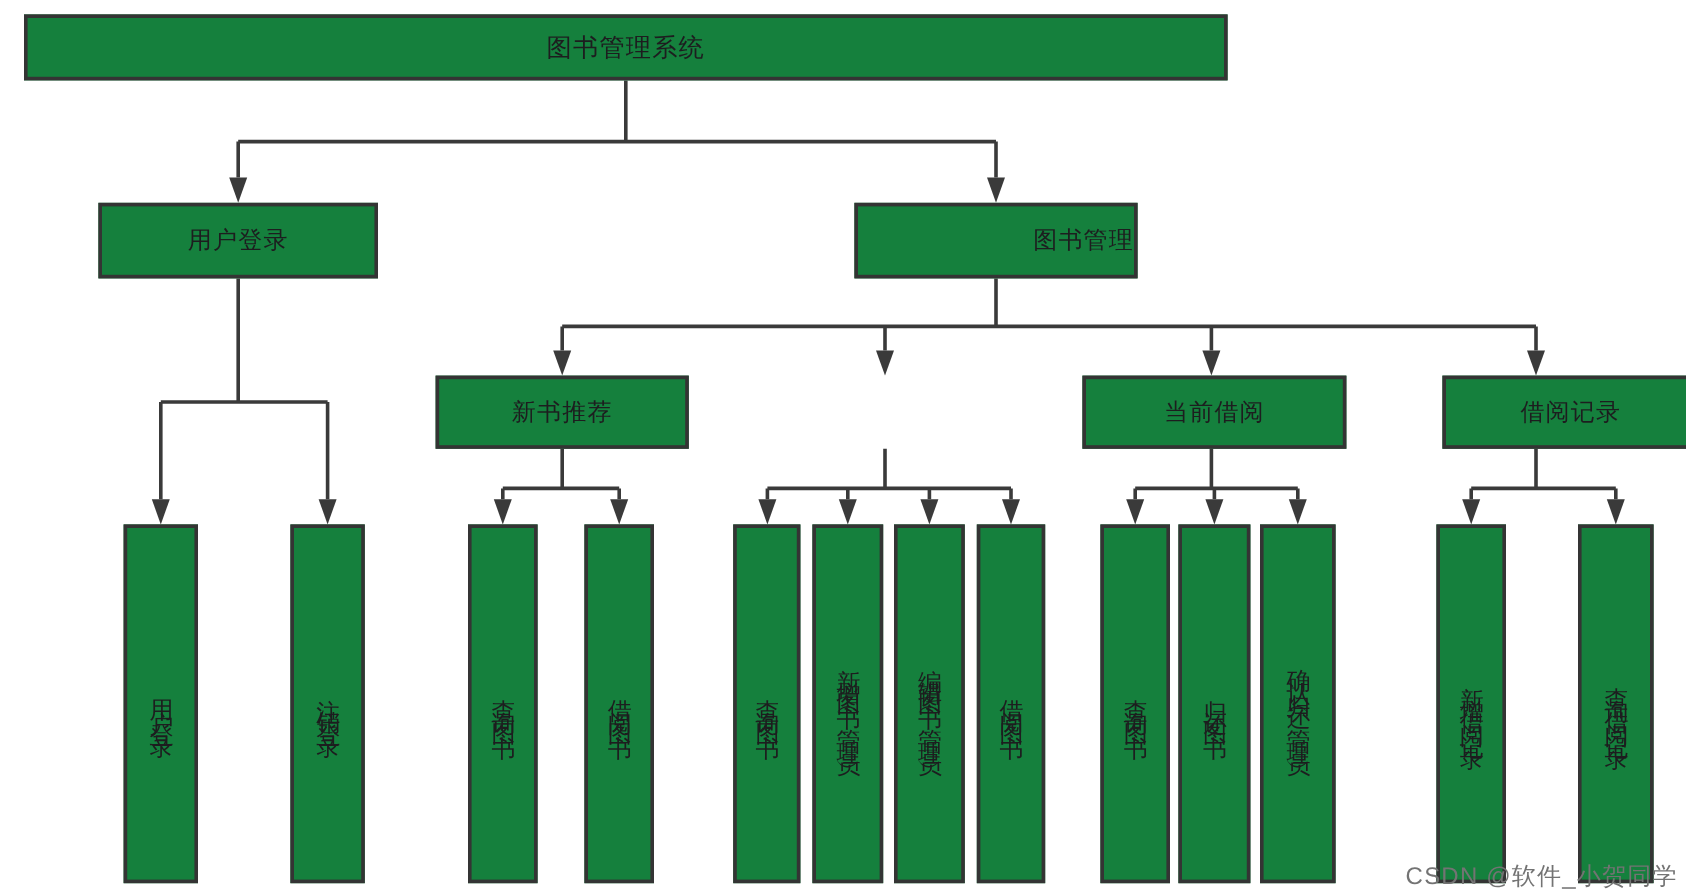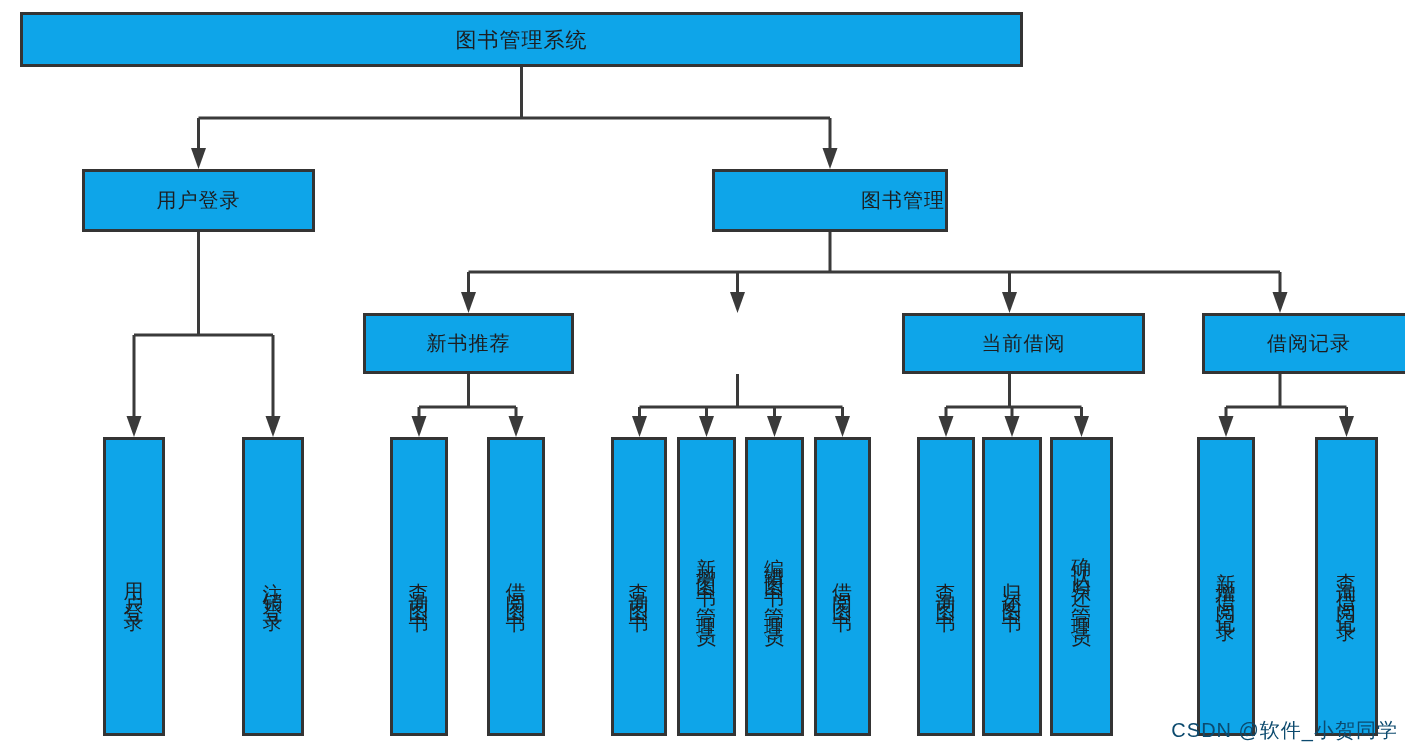--- a/index.html
+++ b/index.html
@@ -8,21 +8,21 @@
     width:1405px;height:747px;
     background:#ffffff;
     font-family:"Liberation Sans","DejaVu Sans",sans-serif;
     overflow:hidden;
   }
   #wires{position:absolute;left:0;top:0;z-index:1;}
   .node{
     position:absolute;
     box-sizing:border-box;
     border:3px solid #343434;
-    background:#0ea5e9;
+    background:#15803d;
     color:#1d1d1f;
     display:flex;
     align-items:center;
     justify-content:center;
     z-index:2;
     font-size:20px;
     letter-spacing:1px;
   }
   .root-box{left:20px;top:12px;width:1003px;height:55px;font-size:21px;}
   .leaf{
@@ -31,21 +31,21 @@
     text-orientation:mixed;
     letter-spacing:10px;
     font-size:20px;
     line-height:1;
     text-align:center;
   }
   #watermark{
     position:absolute;
     right:7px;top:717px;
     font-size:20px;
-    color:#0c4a6e;
+    color:#737373;
     letter-spacing:1px;
     z-index:3;
     white-space:nowrap;
   }
 </style>
 </head>
 <body>
 
 <div id="canvas">
 
@@ -96,21 +96,21 @@
   <div class="node" style="left:82px;top:169px;width:233px;height:63px;">
     <span>用户登录</span>
   </div>
   <div class="node" style="left:712px;top:169px;width:236px;height:63px;justify-content:flex-end;">
     <span>图书管理</span>
   </div>
 
   <div class="node" style="left:363px;top:313px;width:211px;height:61px;">
     <span>新书推荐</span>
   </div>
-  <div class="node" style="left:902px;top:313px;width:243px;height:61px;">
+  <div class="node" style="left:902px;top:313px;width:220px;height:61px;">
     <span>当前借阅</span>
   </div>
   <div class="node" style="left:1202px;top:313px;width:214px;height:61px;">
     <span>借阅记录</span>
   </div>
 
   <div class="node leaf" style="left:103px;width:62px;">
       <span>用户登录</span>
     </div>
   <div class="node leaf" style="left:242px;width:62px;">

